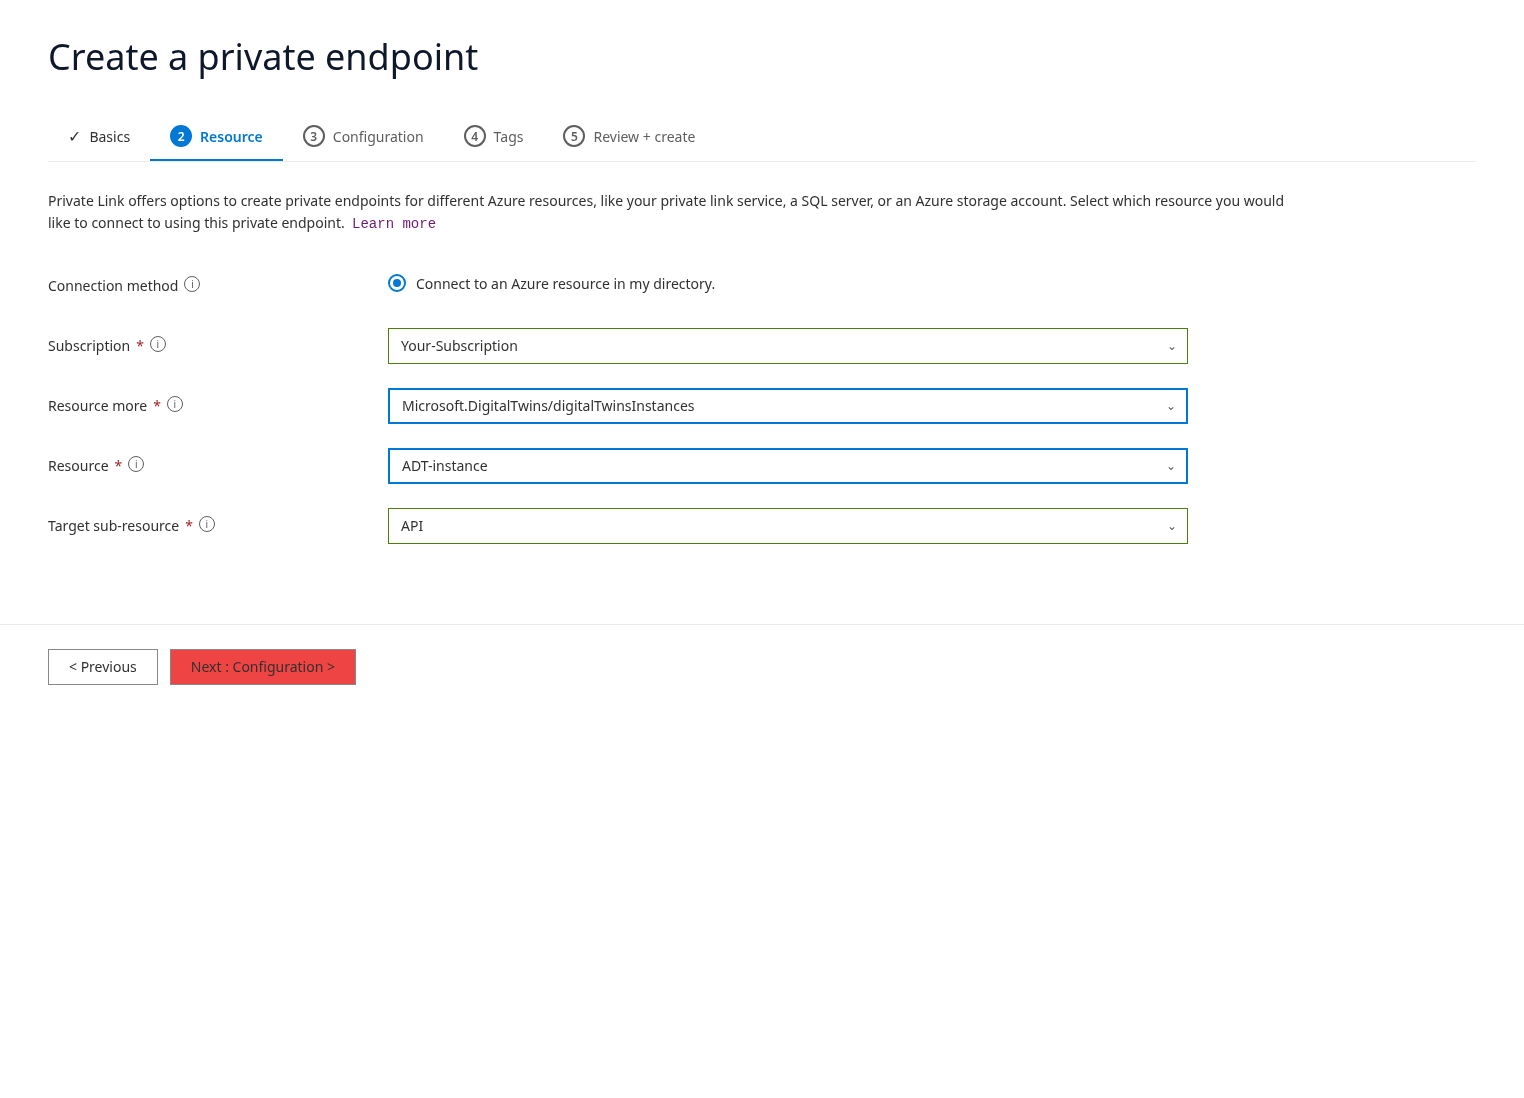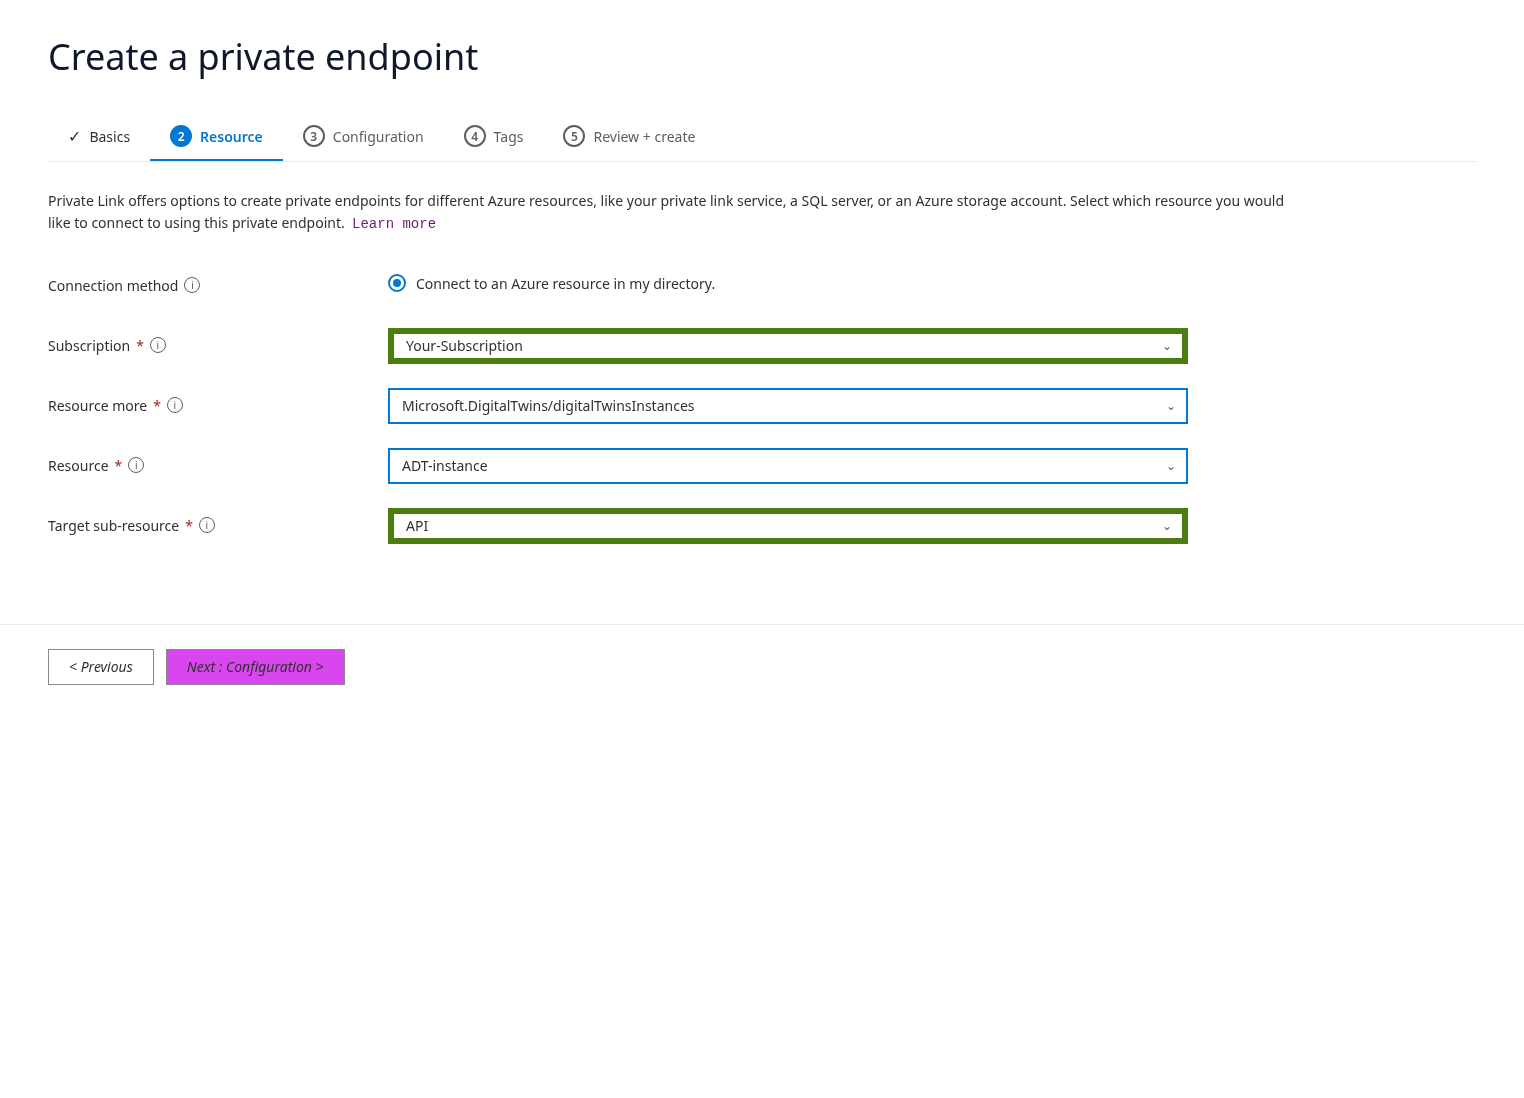--- a/index.html
+++ b/index.html
@@ -101,21 +101,20 @@
     .form-row {
       display: flex;
       align-items: flex-start;
       margin-bottom: 24px;
       min-height: 36px;
     }
     .form-label {
       width: 340px;
       min-width: 340px;
       display: flex;
-      align-items: center;
       gap: 6px;
       font-size: 14px;
       color: #323130;
       padding-top: 8px;
       padding-right: 16px;
     }
     .required-star {
       color: #a4262c;
       font-size: 14px;
     }
@@ -174,21 +173,21 @@
     .radio-label {
       font-size: 14px;
       color: #323130;
     }
 
     
     .dropdown {
       width: 100%;
       max-width: 800px;
       height: 36px;
-      border: 6px solid #4d7c0f;
+      border: 1px solid #4d7c0f;
       background: #fff;
       display: flex;
       align-items: center;
       justify-content: space-between;
       padding: 0 10px 0 12px;
       cursor: pointer;
       position: relative;
     }
     .dropdown.focused {
       border-color: #0078d4;
@@ -221,24 +220,23 @@
       height: 36px;
       padding: 0 20px;
       border: 1px solid #8a8886;
       background: #fff;
       color: #323130;
       font-size: 14px;
       cursor: pointer;
       display: flex;
       align-items: center;
       font-family: 'Segoe UI', system-ui, -apple-system, sans-serif;
-      font-style: italic;
     }
     .btn-primary {
-      background: #d946ef;
+      background: #ef4444;
       border-color: #8a8886;
     }
   </style>
 </head>
 <body>
 
 <div class="page-container">
   <h1 class="page-title">Create a private endpoint</h1>
 
   <nav class="steps-nav">

